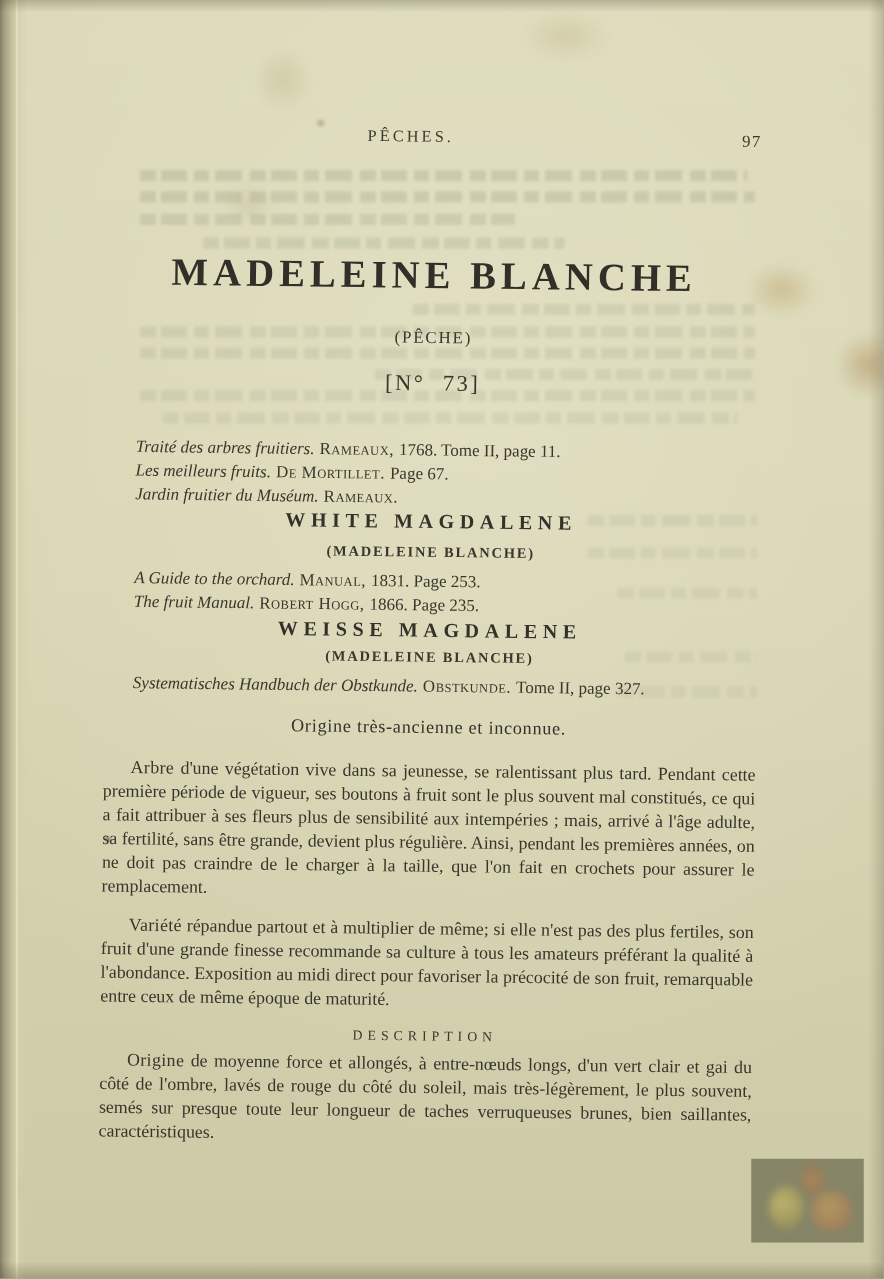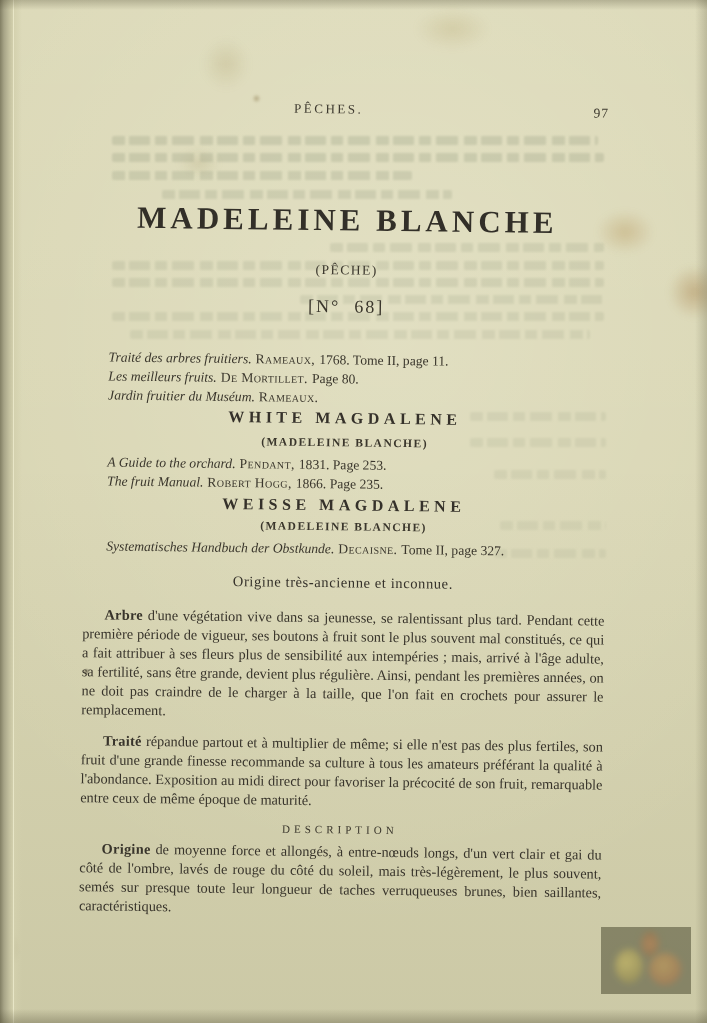--- a/index.html
+++ b/index.html
@@ -66,21 +66,21 @@
   .lang-sub{position:absolute;left:60px;width:580px;text-align:center;
     font-size:11.5px;font-weight:700;letter-spacing:1.5px;color:#3a362c;}
   .head-en{top:406px;} .sub-en{top:433px;}
   .head-de{top:493px;} .sub-de{top:517px;}
 
   .origin{position:absolute;top:571px;left:60px;width:580px;text-align:center;
     font-size:14.5px;letter-spacing:0.6px;color:#35312a;}
 
   .para{position:absolute;left:90px;width:522px;text-align:justify;
     font-size:14.3px;line-height:18.9px;color:#38342b;text-indent:22px;}
-  .para b{font-weight:700;letter-spacing:0.3px;}
+  .para b{font-weight:400;letter-spacing:0.3px;}
   .p-arbre{top:605px;}
   .p-variete{top:731px;}
   .p-rameaux{top:839px;}
 
   .desc-head{position:absolute;top:820px;left:60px;width:580px;text-align:center;
     font-size:11px;letter-spacing:4px;color:#3a362c;}
 
   
   .watermark{position:absolute;left:601px;top:927px;width:90px;height:67px;
     background:#5e5f4a;opacity:0.55;mix-blend-mode:multiply;overflow:hidden;z-index:3;}
@@ -121,60 +121,60 @@
     <div class="ghost" style="left:494px;top:549px;width:112px;opacity:0.15;"></div>
   </div>
 
   <div class="scan">
 
     <div class="runhead">PÊCHES.</div>
     <div class="pagenum">97</div>
 
     <div class="title">MADELEINE BLANCHE</div>
     <div class="subtitle">(PÊCHE)</div>
-    <div class="number"><span>[N°</span><span class="sp"></span><span>68]</span></div>
+    <div class="number"><span>[N°</span><span class="sp"></span><span>73]</span></div>
 
     <div class="refs refs-fr">
       <div class="ref">
         <span class="ref-title">Traité des arbres fruitiers.</span><span class="ref-author">Rameaux,</span><span>1768. Tome II, page 11.</span>
       </div>
       <div class="ref">
-        <span class="ref-title">Les meilleurs fruits.</span><span class="ref-author">De Mortillet.</span><span>Page 80.</span>
+        <span class="ref-title">Les meilleurs fruits.</span><span class="ref-author">De Mortillet.</span><span>Page 67.</span>
       </div>
       <div class="ref">
         <span class="ref-title">Jardin fruitier du Muséum.</span><span class="ref-author">Rameaux.</span><span></span>
       </div>
     </div>
 
     <div class="lang-head head-en">WHITE MAGDALENE</div>
     <div class="lang-sub sub-en">(MADELEINE BLANCHE)</div>
 
     <div class="refs refs-en">
       <div class="ref">
-        <span class="ref-title">A Guide to the orchard.</span><span class="ref-author">Pendant,</span><span>1831. Page 253.</span>
+        <span class="ref-title">A Guide to the orchard.</span><span class="ref-author">Manual,</span><span>1831. Page 253.</span>
       </div>
       <div class="ref">
         <span class="ref-title">The fruit Manual.</span><span class="ref-author">Robert Hogg,</span><span>1866. Page 235.</span>
       </div>
     </div>
 
     <div class="lang-head head-de">WEISSE MAGDALENE</div>
     <div class="lang-sub sub-de">(MADELEINE BLANCHE)</div>
 
     <div class="refs refs-de">
       <div class="ref">
-        <span class="ref-title">Systematisches Handbuch der Obstkunde.</span><span class="ref-author">Decaisne.</span><span>Tome II, page 327.</span>
+        <span class="ref-title">Systematisches Handbuch der Obstkunde.</span><span class="ref-author">Obstkunde.</span><span>Tome II, page 327.</span>
       </div>
     </div>
 
     <div class="origin">Origine très-ancienne et inconnue.</div>
 
     <div class="para p-arbre"><b>Arbre</b><span> d'une végétation vive dans sa jeunesse, se ralentissant plus tard. Pendant cette première période de vigueur, ses boutons à fruit sont le plus souvent mal constitués, ce qui a fait attribuer à ses fleurs plus de sensibilité aux intempéries ; mais, arrivé à l'âge adulte, sa fertilité, sans être grande, devient plus régulière. Ainsi, pendant les premières années, on ne doit pas craindre de le charger à la taille, que l'on fait en crochets pour assurer le remplacement.</span></div>
 
-    <div class="para p-variete"><b>Traité</b><span> répandue partout et à multiplier de même; si elle n'est pas des plus fertiles, son fruit d'une grande finesse recommande sa culture à tous les amateurs préférant la qualité à l'abondance. Exposition au midi direct pour favoriser la précocité de son fruit, remarquable entre ceux de même époque de maturité.</span></div>
+    <div class="para p-variete"><b>Variété</b><span> répandue partout et à multiplier de même; si elle n'est pas des plus fertiles, son fruit d'une grande finesse recommande sa culture à tous les amateurs préférant la qualité à l'abondance. Exposition au midi direct pour favoriser la précocité de son fruit, remarquable entre ceux de même époque de maturité.</span></div>
 
     <div class="desc-head">DESCRIPTION</div>
 
     <div class="para p-rameaux"><b>Origine</b><span> de moyenne force et allongés, à entre-nœuds longs, d'un vert clair et gai du côté de l'ombre, lavés de rouge du côté du soleil, mais très-légèrement, le plus souvent, semés sur presque toute leur longueur de taches verruqueuses brunes, bien saillantes, caractéristiques.</span></div>
 
   </div>
 
   <div class="watermark">
     <div class="blob wm-yellow"></div>
     <div class="blob wm-red"></div>

